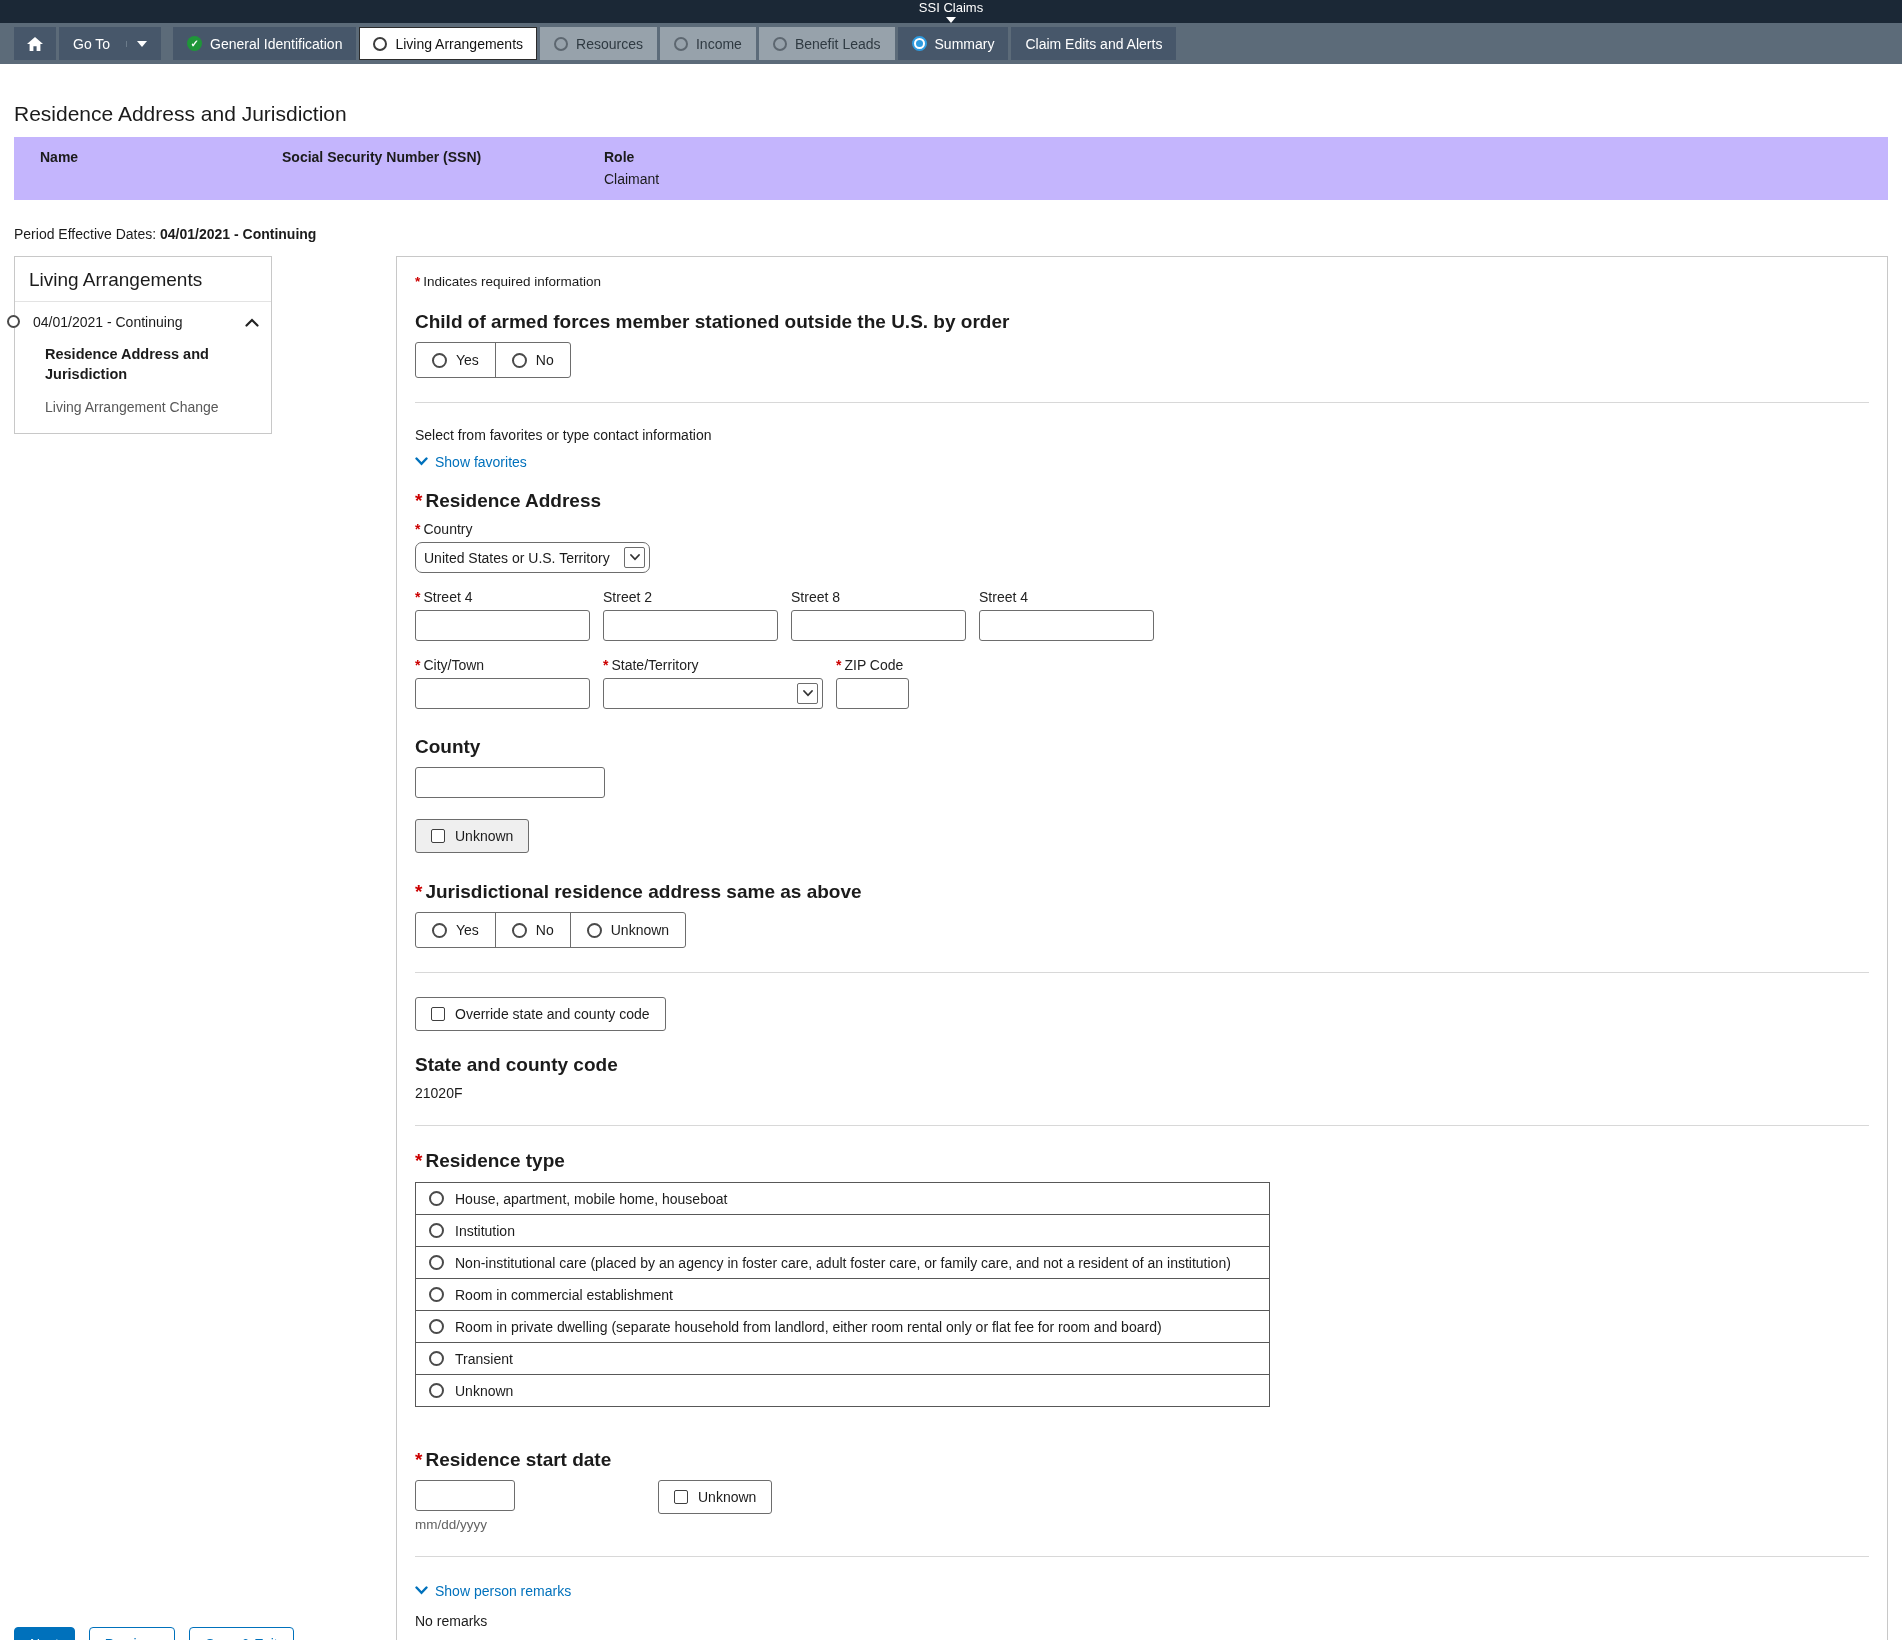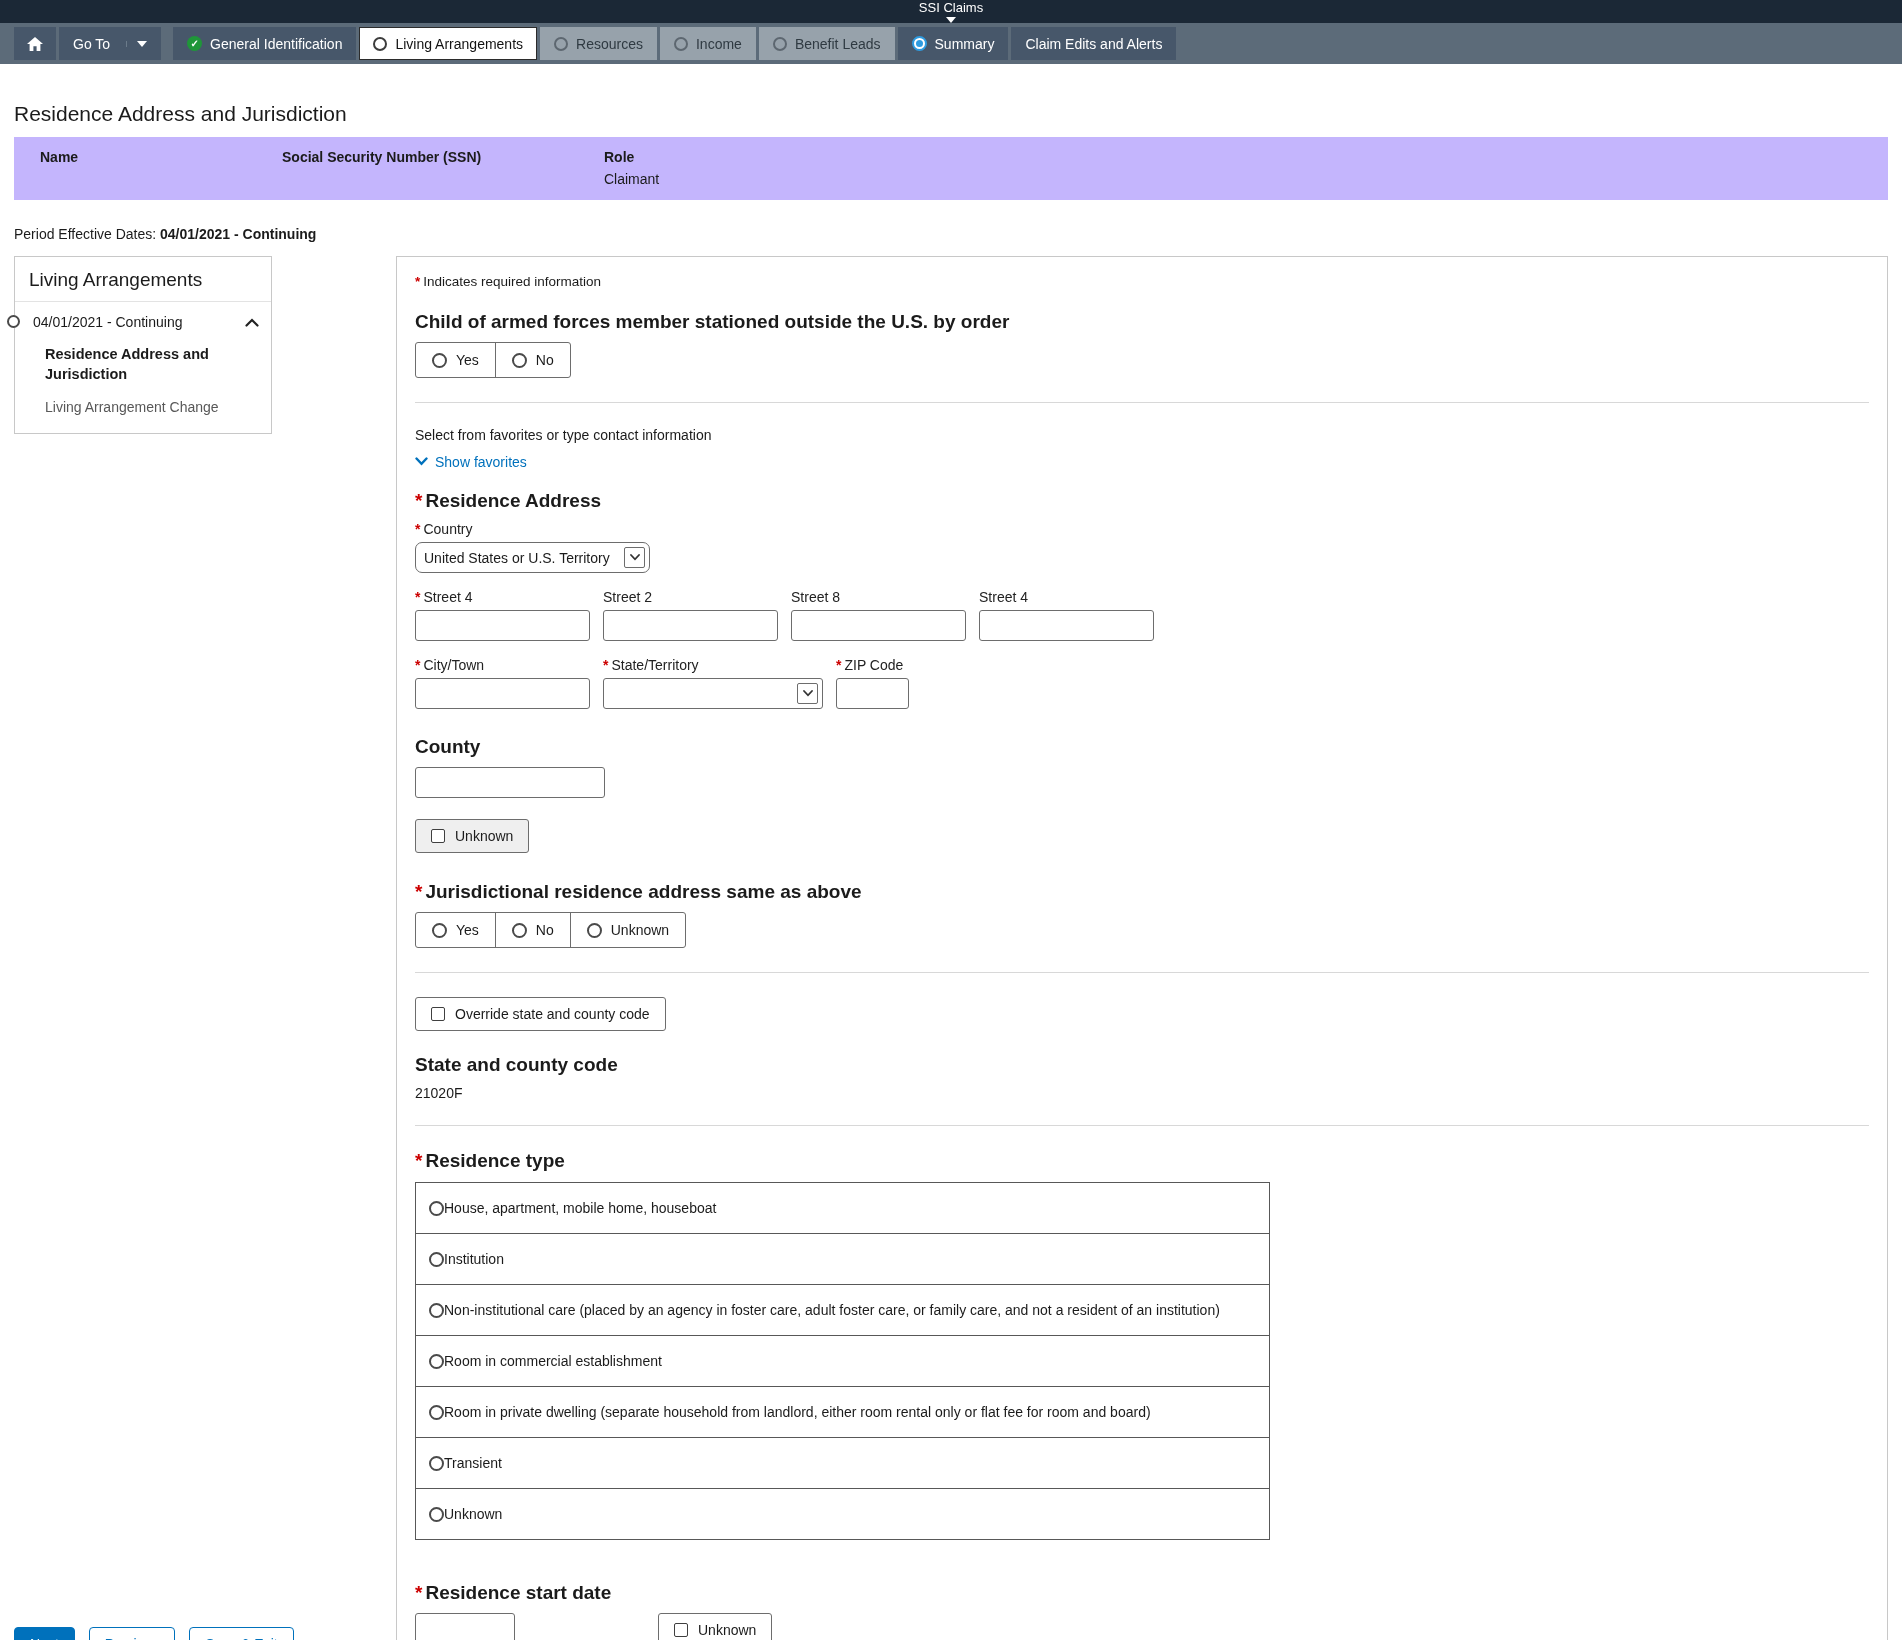--- a/index.html
+++ b/index.html
@@ -77,22 +77,22 @@
   .field-label { display:block; font-size:14px; color:#222; margin-bottom:5px; }
   .text-input { height:31px; border:1px solid #6d6d6d; border-radius:3px; background:#fff;
                 font:inherit; font-size:14px; padding:0 8px; }
   .select-box { display:flex; align-items:center; justify-content:space-between; border:1px solid #6d6d6d;
                 border-radius:3px; height:31px; background:#fff; padding-left:8px; font-size:14px; cursor:pointer; }
   .select-arrow { width:21px; height:21px; border:1px solid #6d6d6d; border-radius:2px; margin-right:4px;
                   display:flex; align-items:center; justify-content:center; flex:none; background:#fff; }
   .fields-row { display:flex; gap:13px; margin-top:16px; }
 
   .rt-list { margin-top:10px; }
-  .rt-row { display:flex; align-items:center; border:1px solid #585858; margin-top:-1px;
-            padding:0 13px; height:52px; font-size:14px; background:#fff; width:855px; white-space:nowrap; cursor:pointer; }
+  .rt-row { display:flex; align-items:center; gap:11px; border:1px solid #585858; margin-top:-1px;
+            padding:0 13px; height:33px; font-size:14px; background:#fff; width:855px; white-space:nowrap; cursor:pointer; }
   .rt-row:first-child { margin-top:0; }
 
   .start-date-row { display:flex; align-items:flex-start; }
   .start-date-unknown { margin-left:143px; }
 
   
   .btn-outline { display:inline-flex; align-items:center; justify-content:center; border:1px solid #0071bc;
                  color:#0071bc; background:#fff; border-radius:4px; font-size:14px; padding:0 15px; height:33px; cursor:pointer; }
   .btn-solid { display:inline-flex; align-items:center; justify-content:center; border:1px solid #0071bc;
                color:#fff; background:#0071bc; border-radius:4px; font-size:14px; padding:0 15px; height:33px; cursor:pointer; }

